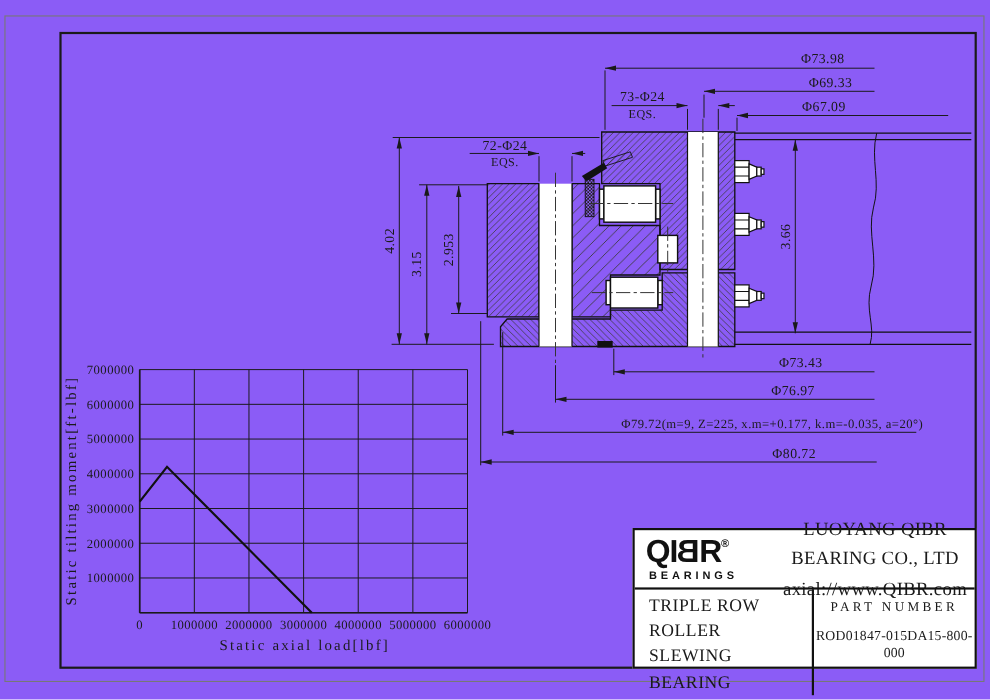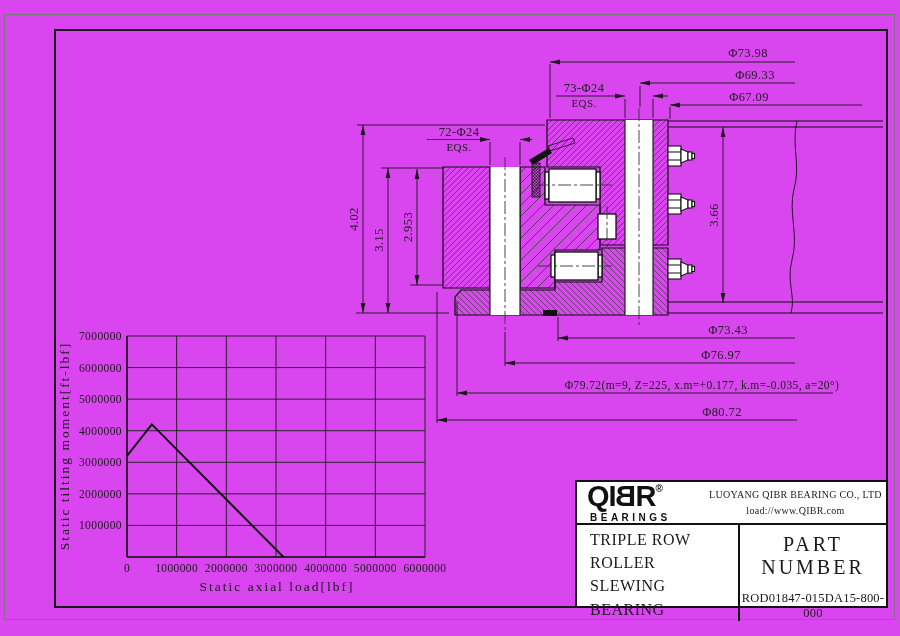--- a/index.html
+++ b/index.html
@@ -1,16 +1,16 @@
 <!DOCTYPE html>
 <html><head>
 <meta charset="utf-8">
 <style>
   html,body{margin:0;padding:0;background:#fff;}
-  .page{position:relative;width:900px;height:636px;background:#d946ef;overflow:hidden;
+  .page{position:relative;width:900px;height:636px;background:#8b5cf6;overflow:hidden;
         font-family:"Liberation Serif",serif;color:#1a1a1a;}
   .border-outer{position:absolute;left:4px;top:14px;width:891px;height:606px;
         border:1px solid #777;box-sizing:border-box;}
   .border-inner{position:absolute;left:54px;top:29px;width:834px;height:579px;
         border:2px solid #1a1a1a;box-sizing:border-box;}
   svg.draw{position:absolute;left:0;top:0;z-index:1;}
   svg.draw text{font-family:"Liberation Serif",serif;fill:#1a1a1a;}
   .dimtxt{font-size:12.5px;letter-spacing:.4px;}
   .dimtxt-sm{font-size:11px;letter-spacing:.4px;}
   .axis-title{font-size:13.5px;letter-spacing:2px;}
@@ -18,26 +18,26 @@
   .tblock{position:absolute;left:575px;top:480px;width:313px;height:128px;z-index:2;
         background:#fff;border:2px solid #111;box-sizing:border-box;display:flex;flex-direction:column;}
   .tb-row1{display:flex;height:52px;align-items:center;}
   .tb-logo{width:118px;padding-left:10px;line-height:1;}
   .tb-logo .big{font-family:"Liberation Sans",sans-serif;font-weight:bold;font-size:29px;
         letter-spacing:-1px;color:#111;}
   .tb-logo .big sup{font-size:10px;letter-spacing:0;vertical-align:14px;}
   .flip{display:inline-block;transform:scaleX(-1);}
   .tb-logo .sub{font-family:"Liberation Sans",sans-serif;font-weight:bold;font-size:10px;
         letter-spacing:3.5px;color:#111;margin-top:2px;margin-left:3px;}
-  .tb-co{flex:1;text-align:center;font-size:10px;line-height:1.6;letter-spacing:.3px;}
+  .tb-co{flex:1;text-align:center;font-size:17px;line-height:1.6;letter-spacing:.3px;}
   .tb-row2{flex:1;display:flex;border-top:2px solid #111;}
   .tb-product{width:163px;border-right:2px solid #111;box-sizing:border-box;
         padding:3px 0 0 13px;font-size:16px;line-height:1.45;letter-spacing:.5px;}
   .tb-part{flex:1;text-align:center;}
-  .tb-part .pn-label{font-size:20px;letter-spacing:3px;margin-top:8px;}
+  .tb-part .pn-label{font-size:12px;letter-spacing:3px;margin-top:8px;}
   .tb-part .pn-value{font-size:12.5px;letter-spacing:.2px;margin-top:12px;}
 </style>
 </head>
 <body>
 
 <div class="page">
   <div class="border-outer"></div>
   <div class="border-inner"></div>
 
   <svg class="draw" width="900" height="636" viewBox="0 0 900 636">
@@ -226,21 +226,21 @@
   </svg>
 
   <div class="tblock">
     <div class="tb-row1">
       <div class="tb-logo">
         <div class="big"><span>QI</span><span class="flip">B</span><span>R</span><sup>®</sup></div>
         <div class="sub">BEARINGS</div>
       </div>
       <div class="tb-co">
         <div>LUOYANG QIBR BEARING CO., LTD</div>
-        <div>load://www.QIBR.com</div>
+        <div>axial://www.QIBR.com</div>
       </div>
     </div>
     <div class="tb-row2">
       <div class="tb-product">
         <div>TRIPLE ROW</div>
         <div>ROLLER</div>
         <div>SLEWING BEARING</div>
       </div>
       <div class="tb-part">
         <div class="pn-label">PART NUMBER</div>

